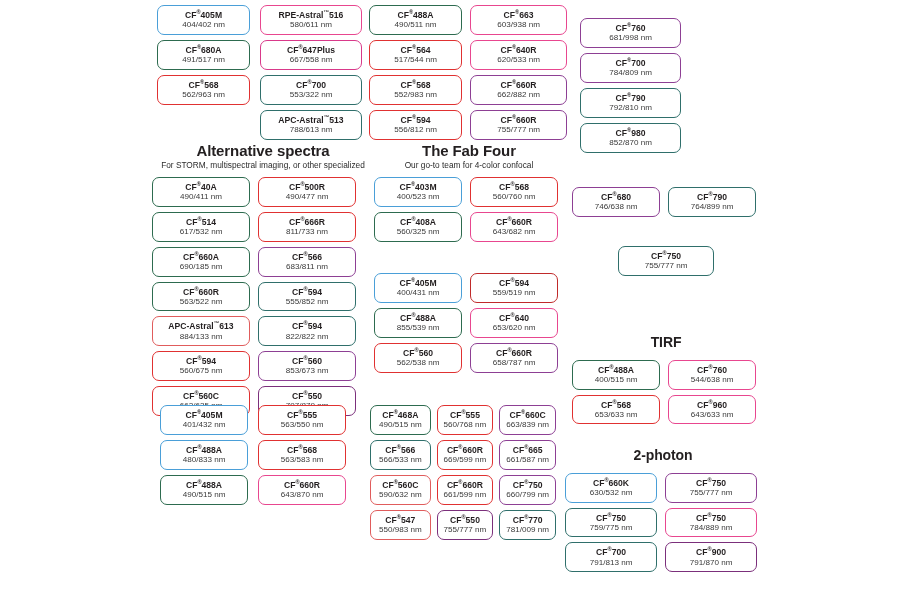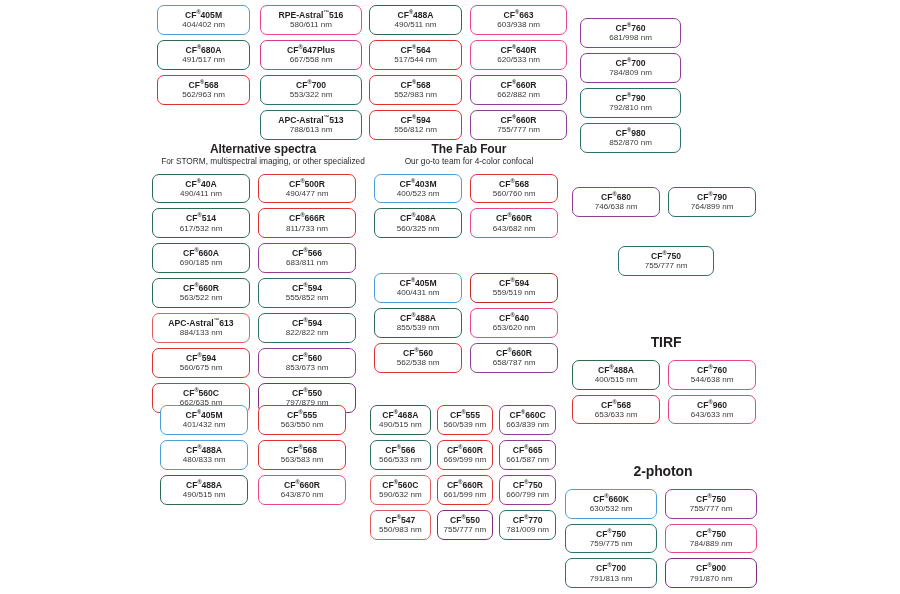--- a/index.html
+++ b/index.html
@@ -29,21 +29,21 @@
   .group-title {
     font-size: 14px;
     font-weight: bold;
     text-align: center;
     color: #231f20;
     line-height: 1.12;
     letter-spacing: -0.1px;
     margin: 0 0 1px 0;
   }
   .group-title.big {
-    font-size: 12px;
+    font-size: 15px;
   }
   .group-sub {
     font-size: 8.3px;
     text-align: center;
     color: #2b2b2b;
     margin: 0 0 7px 0;
     line-height: 1.1;
     white-space: nowrap;
   }
   .group-sub.spacer-only {
@@ -368,21 +368,21 @@
             <span class="chip-name">CF<span class="sup">®</span>760</span>
             <span class="chip-spec">544/638 nm</span>
           </div>
           <div class="chip" style="border-color: rgb(232, 70, 143);">
             <span class="chip-name">CF<span class="sup">®</span>960</span>
             <span class="chip-spec">643/633 nm</span>
           </div>
         </div>
       </div>
     </div>
-    <div class="group" style="left: 565px; top: 464px; width: 196px;">
+    <div class="group" style="left: 565px; top: 448px; width: 196px;">
       <div class="group-title">2-photon</div>
       <div class="group-sub spacer-only" style="height: 2px; font-size: 2px;">&nbsp;</div>
       <div class="cols">
         <div class="col" style="width: 92px;">
           <div class="chip" style="border-color: rgb(74, 159, 216);">
             <span class="chip-name">CF<span class="sup">®</span>660K</span>
             <span class="chip-spec">630/532 nm</span>
           </div>
           <div class="chip" style="border-color: rgb(47, 111, 107);">
             <span class="chip-name">CF<span class="sup">®</span>750</span>
@@ -459,21 +459,21 @@
             <span class="chip-spec">590/632 nm</span>
           </div>
           <div class="chip" style="border-color: rgb(224, 92, 92);">
             <span class="chip-name">CF<span class="sup">®</span>547</span>
             <span class="chip-spec">550/983 nm</span>
           </div>
         </div>
         <div class="col" style="width: 58px; margin-left: 6px;">
           <div class="chip" style="border-color: rgb(224, 49, 49);">
             <span class="chip-name">CF<span class="sup">®</span>555</span>
-            <span class="chip-spec">560/539 nm</span>
+            <span class="chip-spec">560/768 nm</span>
           </div>
           <div class="chip" style="border-color: rgb(224, 49, 49);">
             <span class="chip-name">CF<span class="sup">®</span>660R</span>
             <span class="chip-spec">669/599 nm</span>
           </div>
           <div class="chip" style="border-color: rgb(224, 49, 49);">
             <span class="chip-name">CF<span class="sup">®</span>660R</span>
             <span class="chip-spec">661/599 nm</span>
           </div>
           <div class="chip" style="border-color: rgb(123, 47, 123);">

